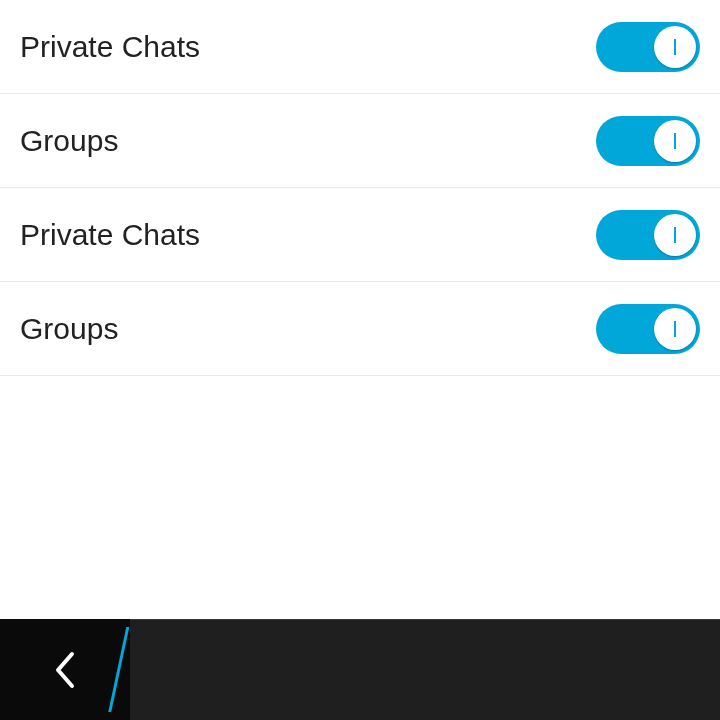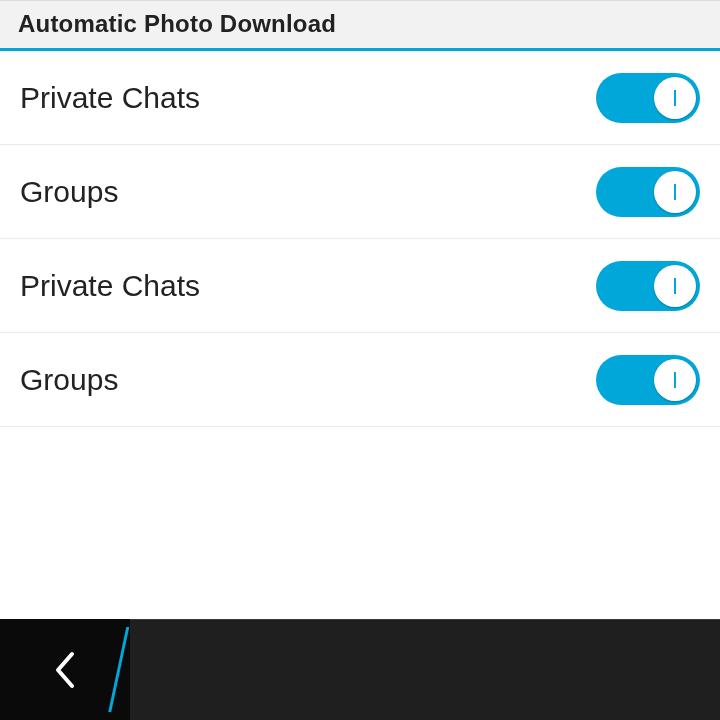--- a/index.html
+++ b/index.html
@@ -105,21 +105,20 @@
   }
 </style>
 </head>
 <body>
 
 <div class="screen">
 
 
   <div class="content">
 
-    <div class="section-header first">Automatic Photo Download</div>
 
     <div class="row">
       <span class="row-label">Private Chats</span>
       <span class="toggle on">
           <span class="knob"></span>
         </span>
     </div>
 
     <div class="row">
       <span class="row-label">Groups</span>

